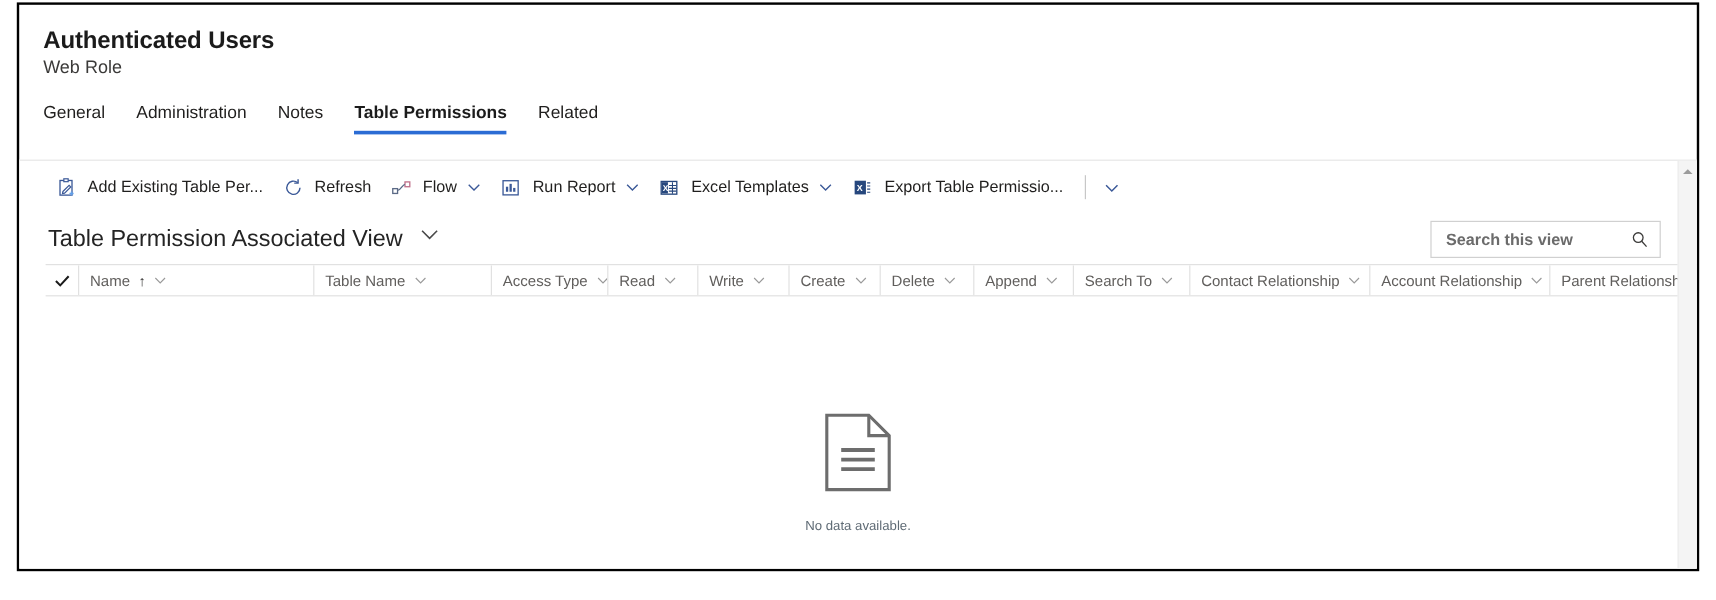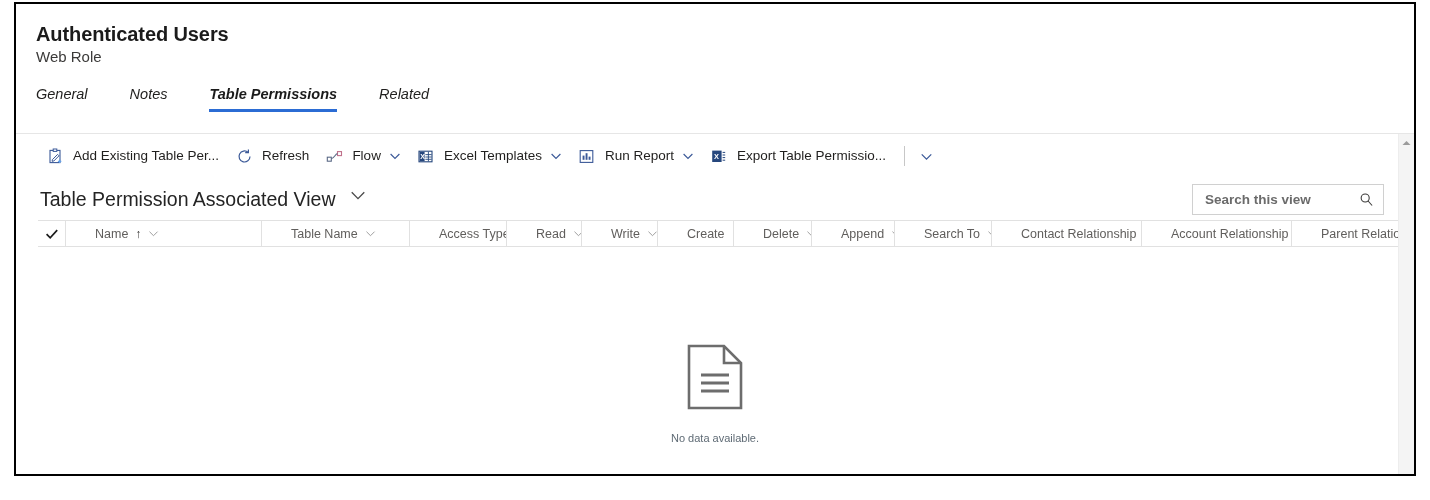--- a/index.html
+++ b/index.html
@@ -41,25 +41,24 @@
     font-size: 15px;
     color: #3b3a39;
     line-height: 18px;
     margin-top: 2px;
   }
 
   
   .tabstrip {
     display: flex;
     align-items: flex-end;
-    gap: 16px;
+    gap: 0px;
     padding: 0 0 0 20px;
     margin-top: 14px;
     height: 32px;
-    font-style: italic;
   }
   .tab-item {
     position: relative;
     font-size: 14.5px;
     color: #201f1e;
     padding: 4px 13px 9px 13px;
     white-space: nowrap;
     cursor: pointer;
     line-height: 18px;
   }
@@ -192,21 +191,21 @@
     align-items: center;
     border-left: 1px solid #e1e1e1;
     padding: 0 6px 0 9px;
     font-size: 12.5px;
     color: #605e5c;
     white-space: nowrap;
     cursor: pointer;
     flex: 0 0 auto;
     overflow: hidden;
   }
-  .col .col-label { line-height: 16px; margin-left: 20px; }
+  .col .col-label { line-height: 16px; }
   .col .sort-arrow { margin-left: 7px; color: #323130; font-size: 12px; }
   .col .chev { margin-left: 7px; display: inline-flex; align-items: center; }
 
   
   .grid-body {
     position: absolute;
     left: 22px; right: 22px;
     top: 157px;
     bottom: 1px;
     display: flex;
@@ -255,20 +254,23 @@
     <div class="form-header">
       <div class="record-title">Authenticated Users</div>
       <div class="record-subtitle">Web Role</div>
     </div>
 
     <div class="tabstrip">
       <div class="tab-item">
         <span>General</span>
       </div>
       <div class="tab-item">
+        <span>Administration</span>
+      </div>
+      <div class="tab-item">
         <span>Notes</span>
       </div>
       <div class="tab-item selected">
         <span>Table Permissions</span>
       </div>
       <div class="tab-item">
         <span>Related</span>
       </div>
     </div>
 
@@ -311,44 +313,44 @@
           <span class="chev">
             <svg class="chev-svg" width="12" height="12" viewBox="0 0 12 12">
                 <path d="M1.6 4 L6 8.4 L10.4 4" fill="none" stroke="#3b5998" stroke-width="1.15"></path>
               </svg>
           </span>
         </div>
 
         <div class="cmd">
           <span class="cmd-icon">
             <svg width="17" height="17" viewBox="0 0 17 17">
+              <rect x="2.2" y="2.6" width="12.6" height="11.8" fill="none" stroke="#3b5998" stroke-width="1.1"></rect>
+              <rect x="4.6" y="7.6" width="1.9" height="4.2" fill="#3b5998"></rect>
+              <rect x="7.6" y="5.2" width="1.9" height="6.6" fill="#3b5998"></rect>
+              <rect x="10.6" y="8.6" width="1.9" height="3.2" fill="#3b5998"></rect>
+            </svg>
+          </span>
+          <span class="cmd-label">Run Report</span>
+          <span class="chev">
+            <svg class="chev-svg" width="12" height="12" viewBox="0 0 12 12">
+                <path d="M1.6 4 L6 8.4 L10.4 4" fill="none" stroke="#3b5998" stroke-width="1.15"></path>
+              </svg>
+          </span>
+        </div>
+
+        <div class="cmd">
+          <span class="cmd-icon">
+            <svg width="17" height="17" viewBox="0 0 17 17">
               <rect x="2" y="3.2" width="13" height="10.6" fill="none" stroke="#26477d" stroke-width="1.1"></rect>
               <rect x="2.6" y="3.8" width="5" height="9.4" fill="#26477d"></rect>
               <text x="3.3" y="11" font-family="Liberation Sans, sans-serif" font-size="7" fill="#ffffff" font-weight="bold">X</text>
               <path d="M8.4 6.6 h6.2 M8.4 9 h6.2 M8.4 11.3 h6.2 M11.4 3.8 v9.6" stroke="#26477d" stroke-width="0.9"></path>
             </svg>
           </span>
           <span class="cmd-label">Excel Templates</span>
-          <span class="chev">
-            <svg class="chev-svg" width="12" height="12" viewBox="0 0 12 12">
-                <path d="M1.6 4 L6 8.4 L10.4 4" fill="none" stroke="#3b5998" stroke-width="1.15"></path>
-              </svg>
-          </span>
-        </div>
-
-        <div class="cmd">
-          <span class="cmd-icon">
-            <svg width="17" height="17" viewBox="0 0 17 17">
-              <rect x="2.2" y="2.6" width="12.6" height="11.8" fill="none" stroke="#3b5998" stroke-width="1.1"></rect>
-              <rect x="4.6" y="7.6" width="1.9" height="4.2" fill="#3b5998"></rect>
-              <rect x="7.6" y="5.2" width="1.9" height="6.6" fill="#3b5998"></rect>
-              <rect x="10.6" y="8.6" width="1.9" height="3.2" fill="#3b5998"></rect>
-            </svg>
-          </span>
-          <span class="cmd-label">Run Report</span>
           <span class="chev">
             <svg class="chev-svg" width="12" height="12" viewBox="0 0 12 12">
                 <path d="M1.6 4 L6 8.4 L10.4 4" fill="none" stroke="#3b5998" stroke-width="1.15"></path>
               </svg>
           </span>
         </div>
 
         <div class="cmd">
           <span class="cmd-icon">
             <svg width="17" height="17" viewBox="0 0 17 17">

